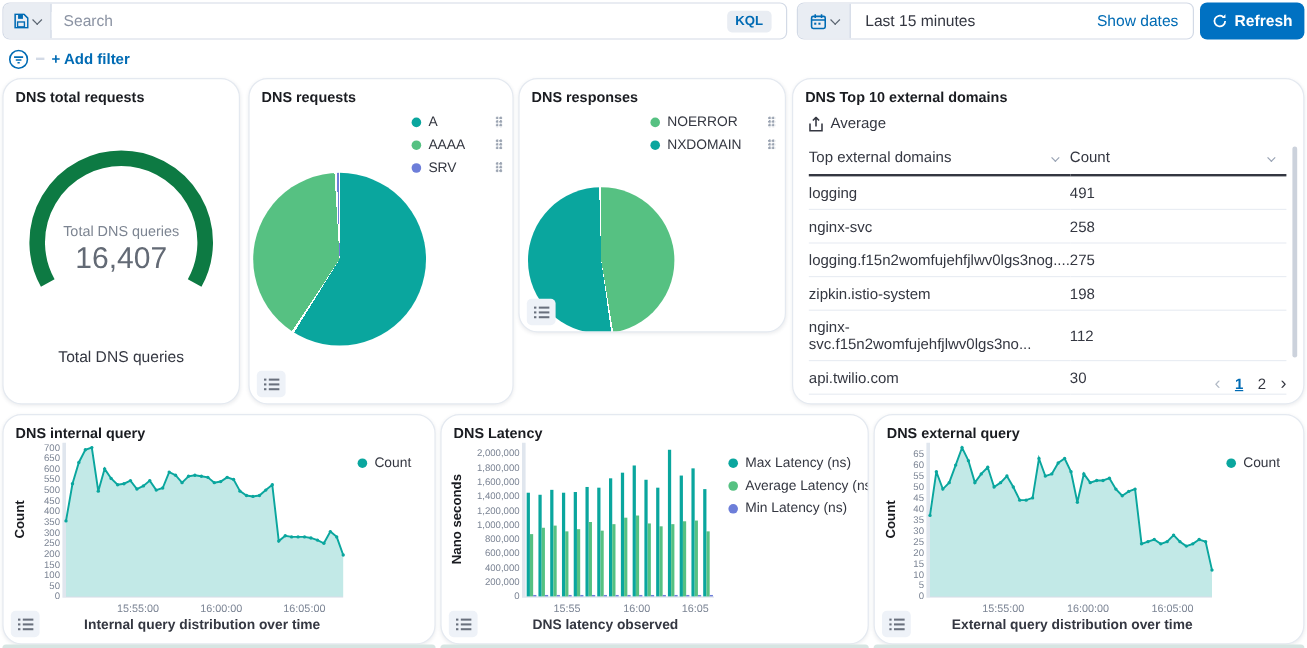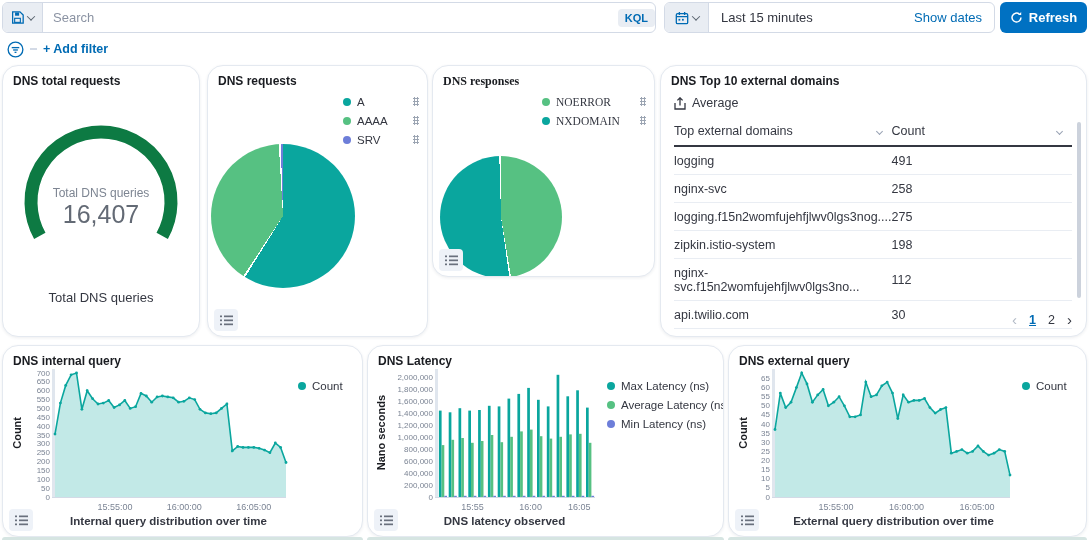--- a/index.html
+++ b/index.html
@@ -4,42 +4,42 @@
 <style>
   * { margin:0; padding:0; box-sizing:border-box; }
   html,body { width:1089px; height:540px; }
   body { position:relative; background:#fff; font-family:"Liberation Sans", sans-serif; overflow:hidden; color:#343741; }
 
   
   .search-group { position:absolute; left:2px; top:2px; width:654px; height:31px; border:1px solid #d3dae6; border-radius:6px; background:#fff; display:flex; align-items:center; overflow:hidden; }
   .save-btn { width:40px; height:100%; background:#e9edf3; border-right:1px solid #d3dae6; display:flex; align-items:center; justify-content:center; gap:4px; cursor:pointer; }
   .search-input { flex:1; border:none; outline:none; font-size:13px; padding:0 10px; color:#343741; font-family:"Liberation Sans", sans-serif; }
   .search-input::placeholder { color:#8b93a3; }
-  .kql-btn { margin-right:0; font-size:11px; font-weight:700; color:#006bb4; background:#e9edf3; padding:3px 7px; border-radius:4px; cursor:pointer; }
+  .kql-btn { margin-right:12px; font-size:11px; font-weight:700; color:#006bb4; background:#e9edf3; padding:3px 7px; border-radius:4px; cursor:pointer; }
 
   .date-group { position:absolute; left:664px; top:2px; width:331px; height:31px; border:1px solid #d3dae6; border-radius:6px; background:#fff; display:flex; align-items:center; overflow:hidden; }
   .cal-btn { width:44px; height:100%; background:#e9edf3; border-right:1px solid #d3dae6; display:flex; align-items:center; justify-content:center; gap:4px; cursor:pointer; }
   .time-text { flex:1; padding-left:12px; font-size:13px; color:#343741; cursor:pointer; }
   .show-dates { padding-right:12px; font-size:13px; font-weight:500; color:#006bb4; cursor:pointer; }
 
   .refresh-btn { position:absolute; left:1000px; top:2px; width:87px; height:31px; background:#0071c2; border:none; border-radius:6px; color:#fff; font-weight:700; font-size:13px; display:flex; align-items:center; justify-content:center; gap:6px; cursor:pointer; font-family:"Liberation Sans", sans-serif; }
 
   .filter-row { position:absolute; left:7px; top:40px; height:18px; display:flex; align-items:center; gap:6px; }
   .filter-dash { width:7px; height:2px; background:#d3dae6; }
   .add-filter { font-size:12.5px; font-weight:600; color:#006bb4; cursor:pointer; }
 
   .chev { display:inline-block; width:6px; height:6px; border-right:1.6px solid #5a6470; border-bottom:1.6px solid #5a6470; transform:rotate(45deg) translate(-1px,-1px); }
   .chev-sm { display:inline-block; width:5px; height:5px; border-right:1.4px solid #98a2b3; border-bottom:1.4px solid #98a2b3; transform:rotate(45deg); }
 
   
   .panel { position:absolute; background:#fff; border:1px solid #e4e9f0; border-radius:16px; box-shadow:0 1px 3px rgba(55,65,85,.09); overflow:hidden; }
   .ptitle { position:absolute; top:8px; left:10px; font-size:12px; font-weight:700; color:#1a1c21; }
   #p1 { left:2px;   top:65px;  width:198px; height:272px; }
   #p2 { left:207px; top:65px;  width:221px; height:272px; }
-  #p3 { left:432px; top:65px;  width:223px; height:212px;font-family:Liberation Serif, serif; }
+  #p3 { left:432px; top:65px;  width:223px; height:212px; }
   #p4 { left:660px; top:65px;  width:427px; height:272px; }
   #p5 { left:2px;   top:345px; width:361px; height:192px; }
   #p6 { left:367px; top:345px; width:357px; height:192px; }
   #p7 { left:728px; top:345px; width:359px; height:192px; }
   .strip { position:absolute; top:537px; height:3px; background:#d6e5e2; border-radius:3px 3px 0 0; }
 
   
   .gauge-wrap { position:absolute; top:24px; left:0; width:100%; display:flex; justify-content:center; }
   .gauge-bottom { position:absolute; top:224px; width:100%; text-align:center; font-size:13px; color:#343741; }
 

